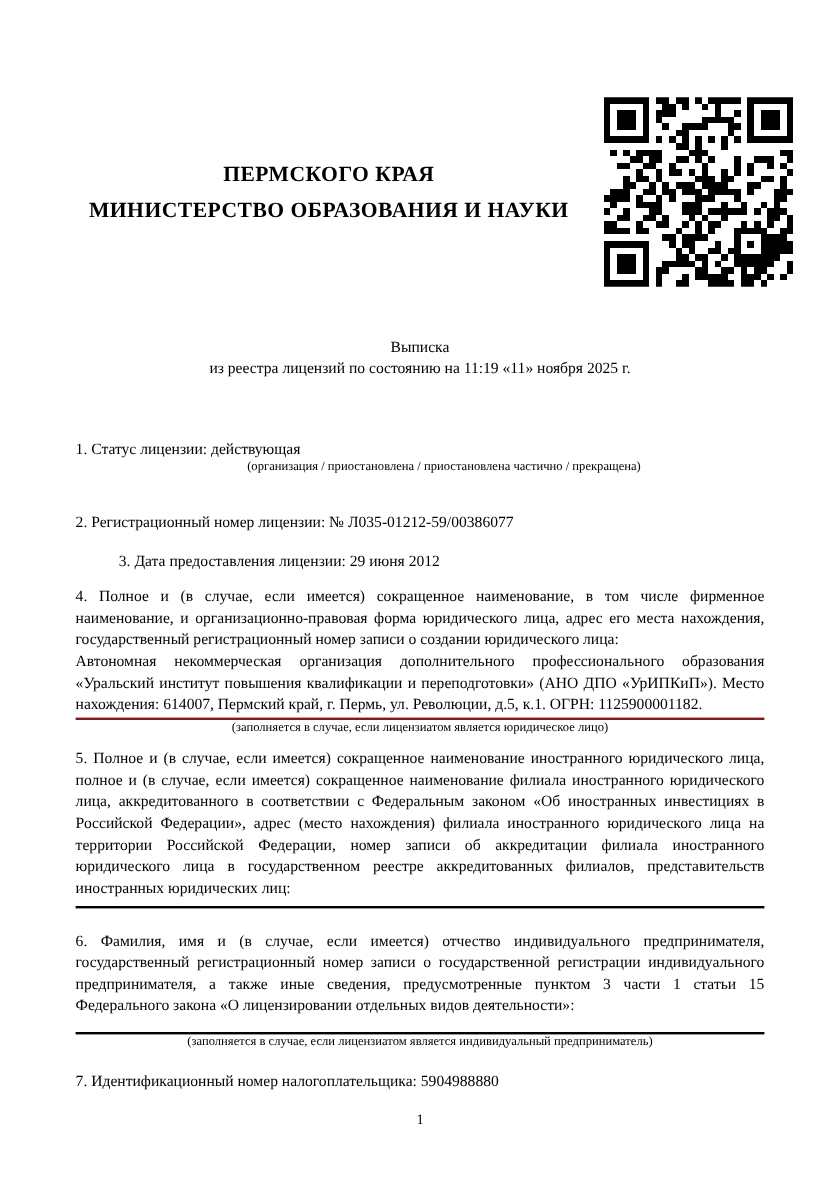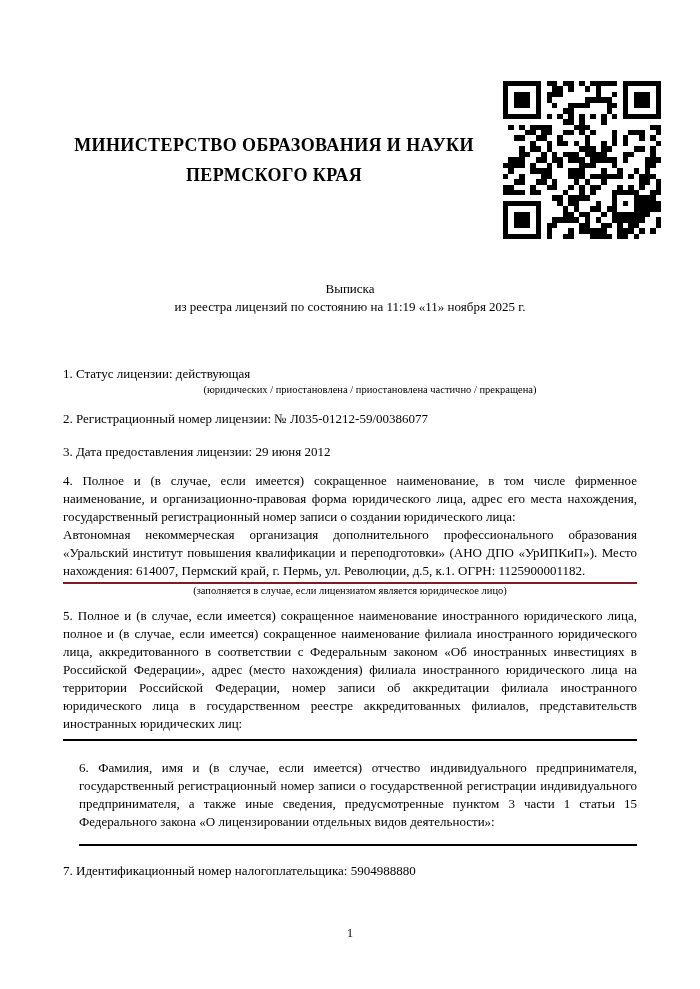--- a/index.html
+++ b/index.html
@@ -16,35 +16,35 @@
   .doc-title { position:absolute; left:63px; top:280px; width:574px; text-align:center; font-size:13px; line-height:18px; }
   .content { position:absolute; left:63px; top:365px; width:574px; font-size:13px; line-height:18px; }
   .para { text-align:justify; }
   .single { text-align:left; }
   .small-caption { font-size:10.5px; line-height:14px; text-align:center; }
   .cap-indent { margin-left:40px; }
   .filled-block { border-bottom:2px solid #7f1d1d; padding-bottom:2px; }
   .blank-line { border-bottom:2px solid #000; }
   .blank-8 { height:8px; }
   .blank-15 { height:15px; }
-  .mt21 { margin-top:13px;font-family:Liberation Serif, serif; }
-  .mt15 { margin-top:15px; }
+  .mt21 { margin-top:29px;font-family:Liberation Serif, serif; }
+  .mt15 { margin-top:15px;margin-left:36px; }
   .mt11 { margin-top:11px; }
   .mt17 { margin-top:9px; }
-  .mt18 { margin-top:18px;margin-left:16px; }
+  .mt18 { margin-top:18px; }
   .mt16 { margin-top:16px; }
   .page-number { position:absolute; left:0; top:926px; width:700px; text-align:center; font-size:12px; }
 </style>
 </head>
 <body>
 
 <div class="org-block">
   <div class="org-name">
+    <div>ПЕРМСКОГО КРАЯ</div>
     <div>МИНИСТЕРСТВО ОБРАЗОВАНИЯ И НАУКИ</div>
-    <div>ПЕРМСКОГО КРАЯ</div>
   </div>
 </div>
 
 <div class="qr-wrap">
   <svg viewBox="0 0 29 29" xmlns="http://www.w3.org/2000/svg" aria-hidden="true">
       <rect x="0" y="0" width="1" height="1"></rect>
       <rect x="1" y="0" width="1" height="1"></rect>
       <rect x="2" y="0" width="1" height="1"></rect>
       <rect x="3" y="0" width="1" height="1"></rect>
       <rect x="4" y="0" width="1" height="1"></rect>
@@ -456,21 +456,21 @@
 
 <div class="doc-title">
   <div>Выписка</div>
   <div>из реестра лицензий по состоянию на 11:19 «11» ноября 2025 г.</div>
 </div>
 
 <div class="content">
 
   <div>
     <div class="single">1. Статус лицензии: действующая</div>
-    <div class="small-caption cap-indent">(юридических / приостановлена / приостановлена частично / прекращена)</div>
+    <div class="small-caption cap-indent">(организация / приостановлена / приостановлена частично / прекращена)</div>
   </div>
 
   <div class="single mt21">2. Регистрационный номер лицензии: № Л035-01212-59/00386077</div>
 
   <div class="single mt15">3. Дата предоставления лицензии: 29 июня 2012</div>
 
   <div class="mt11">
     <div class="filled-block">
       <div class="para">4. Полное и (в случае, если имеется) сокращенное наименование, в том числе фирменное наименование, и организационно-правовая форма юридического лица, адрес его места нахождения, государственный регистрационный номер записи о создании юридического лица:</div>
       <div class="para">Автономная некоммерческая организация дополнительного профессионального образования «Уральский институт повышения квалификации и переподготовки» (АНО ДПО «УрИПКиП»). Место нахождения: 614007, Пермский край, г. Пермь, ул. Революции, д.5, к.1. ОГРН: 1125900001182.</div>
@@ -479,19 +479,20 @@
   </div>
 
   <div class="mt17">
     <div class="para">5. Полное и (в случае, если имеется) сокращенное наименование иностранного юридического лица, полное и (в случае, если имеется) сокращенное наименование филиала иностранного юридического лица, аккредитованного в соответствии с Федеральным законом «Об иностранных инвестициях в Российской Федерации», адрес (место нахождения) филиала иностранного юридического лица на территории Российской Федерации, номер записи об аккредитации филиала иностранного юридического лица в государственном реестре аккредитованных филиалов, представительств иностранных юридических лиц:</div>
     <div class="blank-line blank-8"></div>
   </div>
 
   <div class="mt18">
     <div class="para">6. Фамилия, имя и (в случае, если имеется) отчество индивидуального предпринимателя, государственный регистрационный номер записи о государственной регистрации индивидуального предпринимателя, а также иные сведения, предусмотренные пунктом 3 части 1 статьи 15 Федерального закона «О лицензировании отдельных видов деятельности»:</div>
     <div class="blank-line blank-15"></div>
+    <div class="small-caption">(заполняется в случае, если лицензиатом является индивидуальный предприниматель)</div>
   </div>
 
   <div class="single mt16">7. Идентификационный номер налогоплательщика: 5904988880</div>
 
 </div>
 
 <div class="page-number">1</div>
 
 </body></html>

